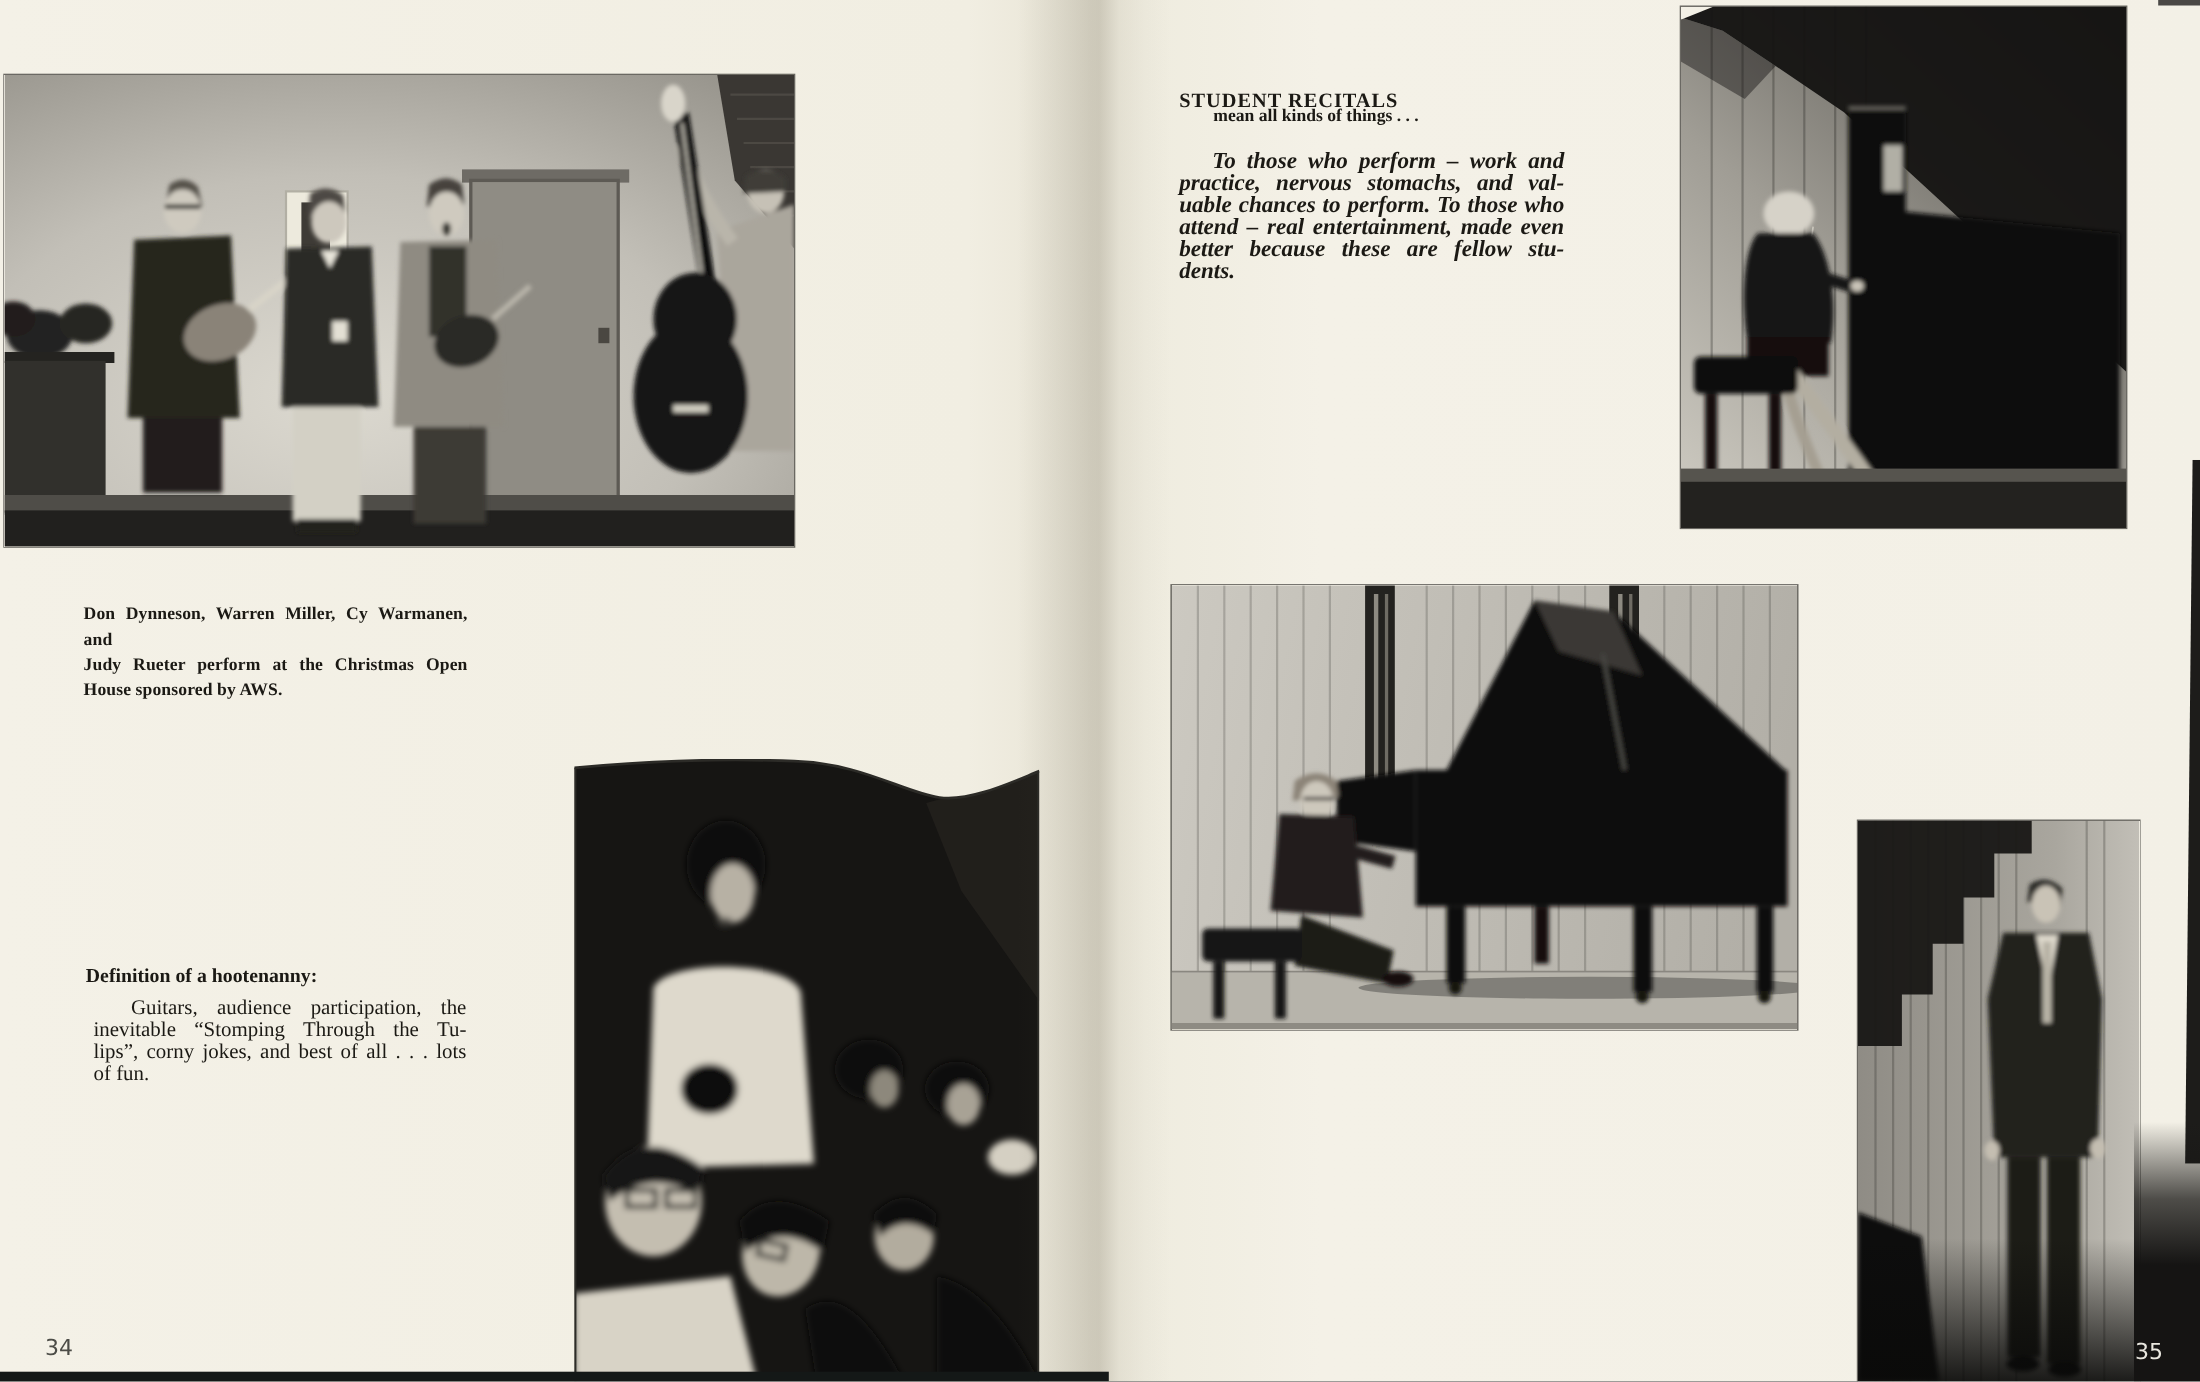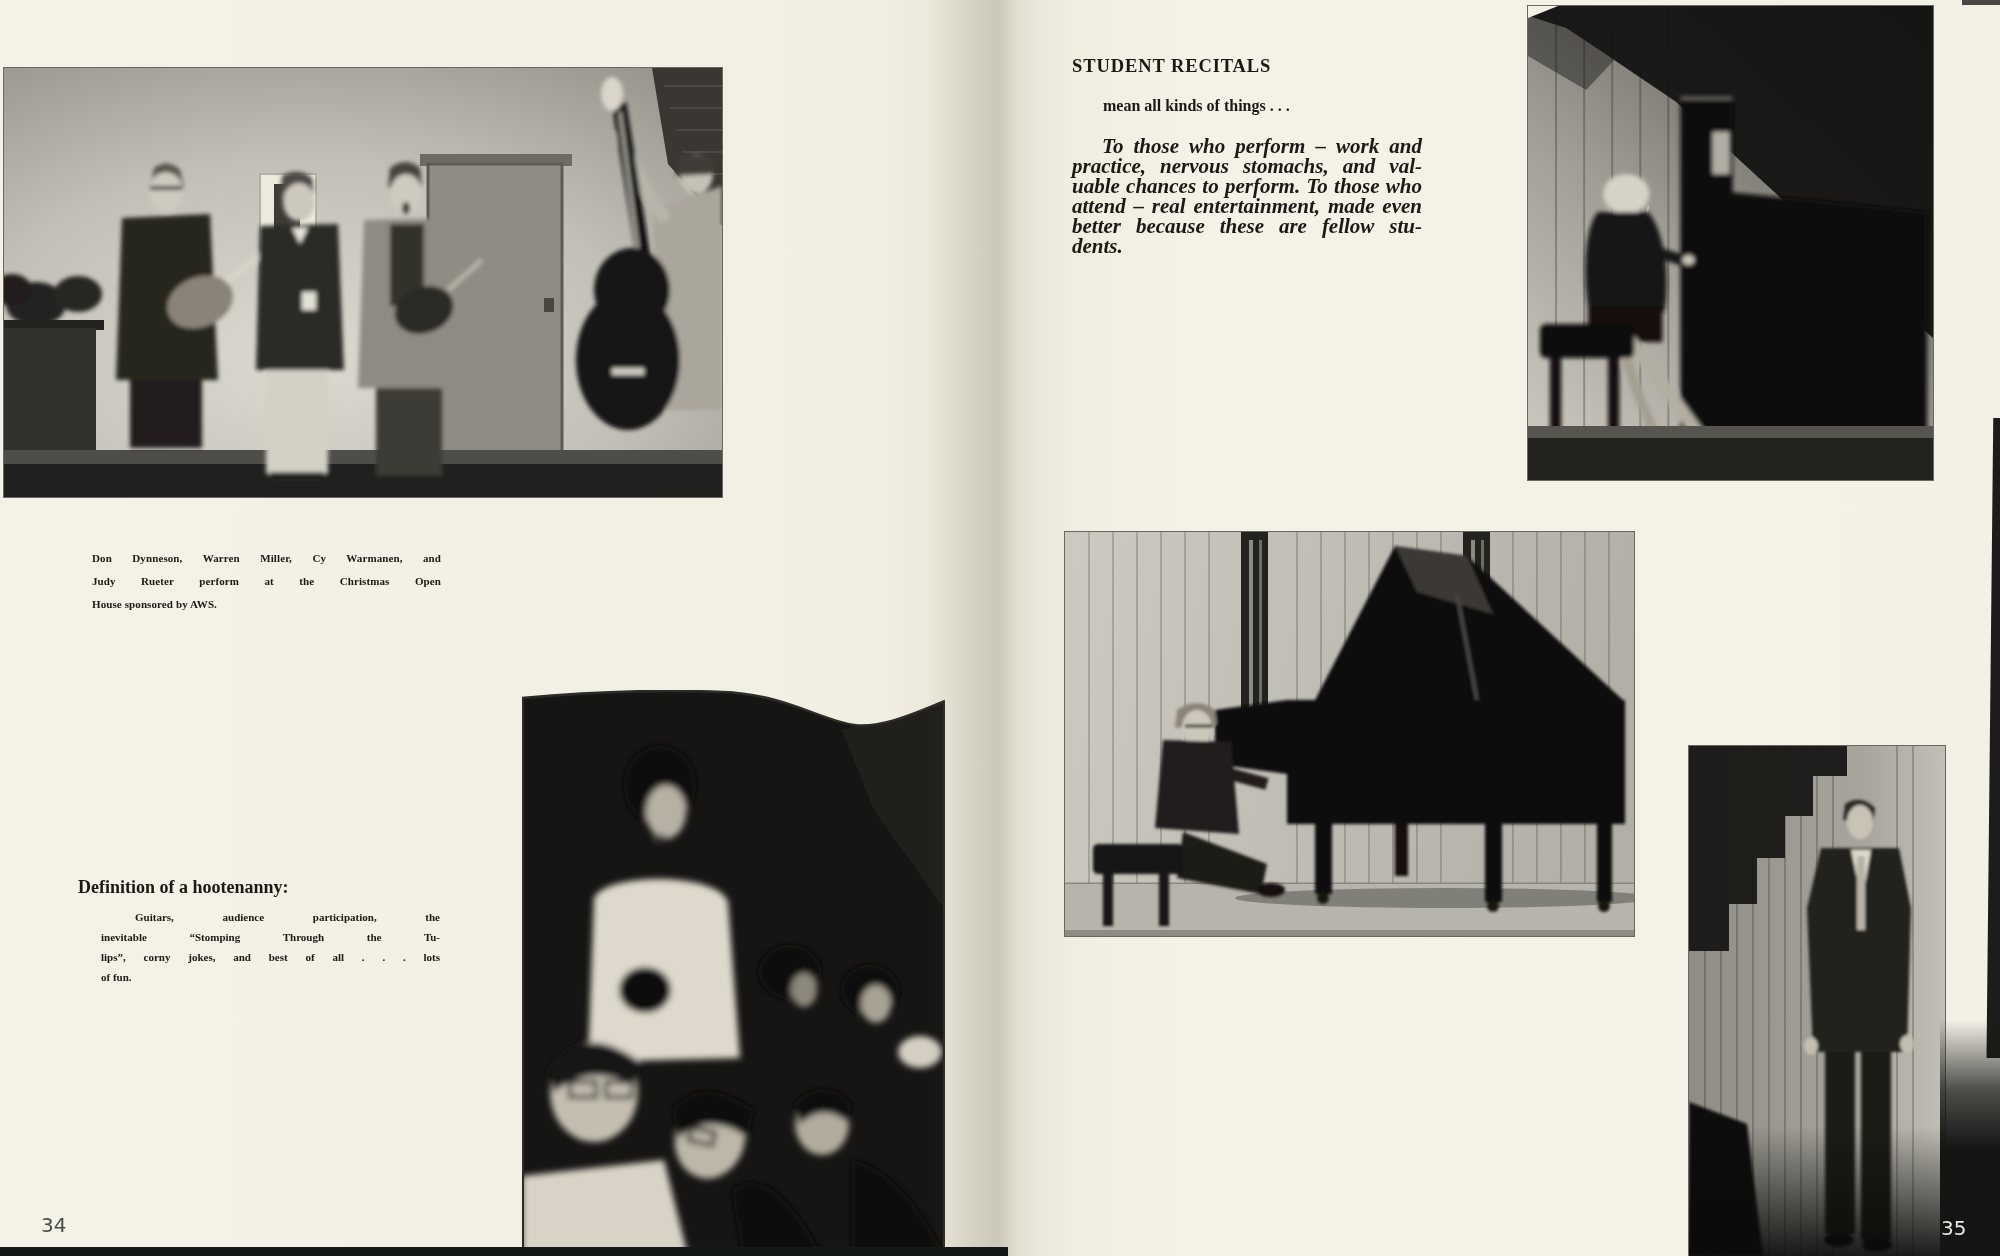--- a/index.html
+++ b/index.html
@@ -12,26 +12,26 @@
   
   .photo{position:absolute; overflow:hidden;}
   .photo svg{display:block;width:100%;height:100%;}
   .edged{box-shadow:0 0 0 1px rgba(32,31,27,.65);}
   
   .tblock{position:absolute;}
   .tline{text-align:justify; text-align-last:justify;}
   .tblock .tline:last-child{text-align-last:left;}
   .indent .tline:first-child{text-indent:30px;}
   .indent-lg .tline:first-child{text-indent:34px;}
-  .caption{left:92px; top:547px; width:349px;
-    font-weight:700; font-size:11px; line-height:23px; letter-spacing:.1px;}
+  .caption{left:76px; top:547px; width:349px;
+    font-weight:700; font-size:16px; line-height:23px; letter-spacing:.1px;}
   .hoot-head{left:78px; top:877px; font-weight:700; font-size:18px;}
-  .hoot-body{left:101px; top:907px; width:339px;
-    font-weight:700; font-size:11px; line-height:20px;}
-  .rec-head{left:1072px; top:56px; font-weight:700; font-size:18.5px; letter-spacing:.9px;}
+  .hoot-body{left:85px; top:907px; width:339px;
+    font-weight:400; font-size:19px; line-height:20px;}
+  .rec-head{left:1072px; top:82px; font-weight:700; font-size:18.5px; letter-spacing:.9px;}
   .rec-sub{left:1103px; top:97px; font-weight:700; font-size:16px;text-align:center;}
   .rec-body{left:1072px; top:136px; width:350px;
     font-weight:700; font-size:21px; line-height:20px;font-style:italic;}
   .pagenum{position:absolute; font-family:"DejaVu Sans","Liberation Sans",sans-serif;
     font-size:20px; line-height:20px;margin-left:12px;}
   .pagenum-left{left:29px; top:1215px; color:#4c4c47;}
   .pagenum-right{left:1929px; top:1218px; color:#e9e7df; z-index:30;}
   
   .gutter{position:absolute; left:925px; top:0; width:140px; height:1256px; z-index:5; pointer-events:none;
     background:linear-gradient(90deg, rgba(74,68,52,0) 0%, rgba(74,68,52,.16) 48%, rgba(94,88,70,.20) 53%, rgba(74,68,52,.05) 66%, rgba(74,68,52,0) 100%);}

